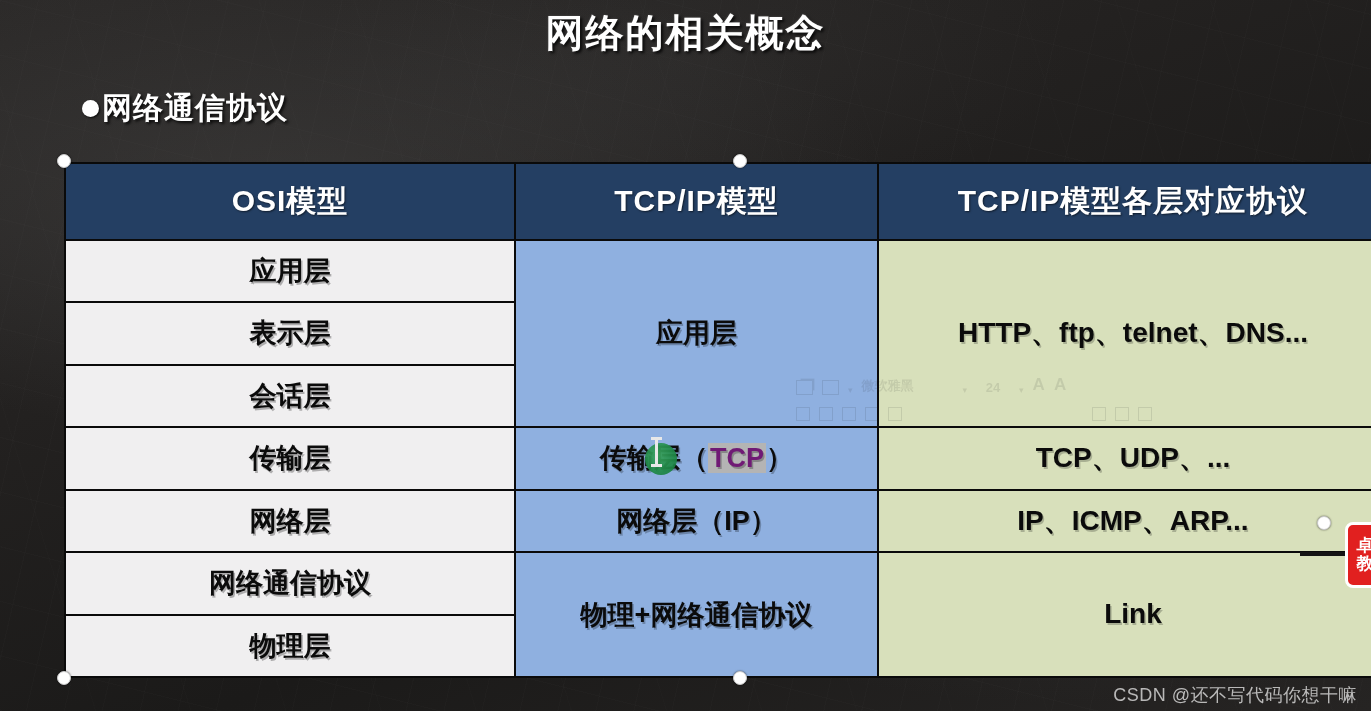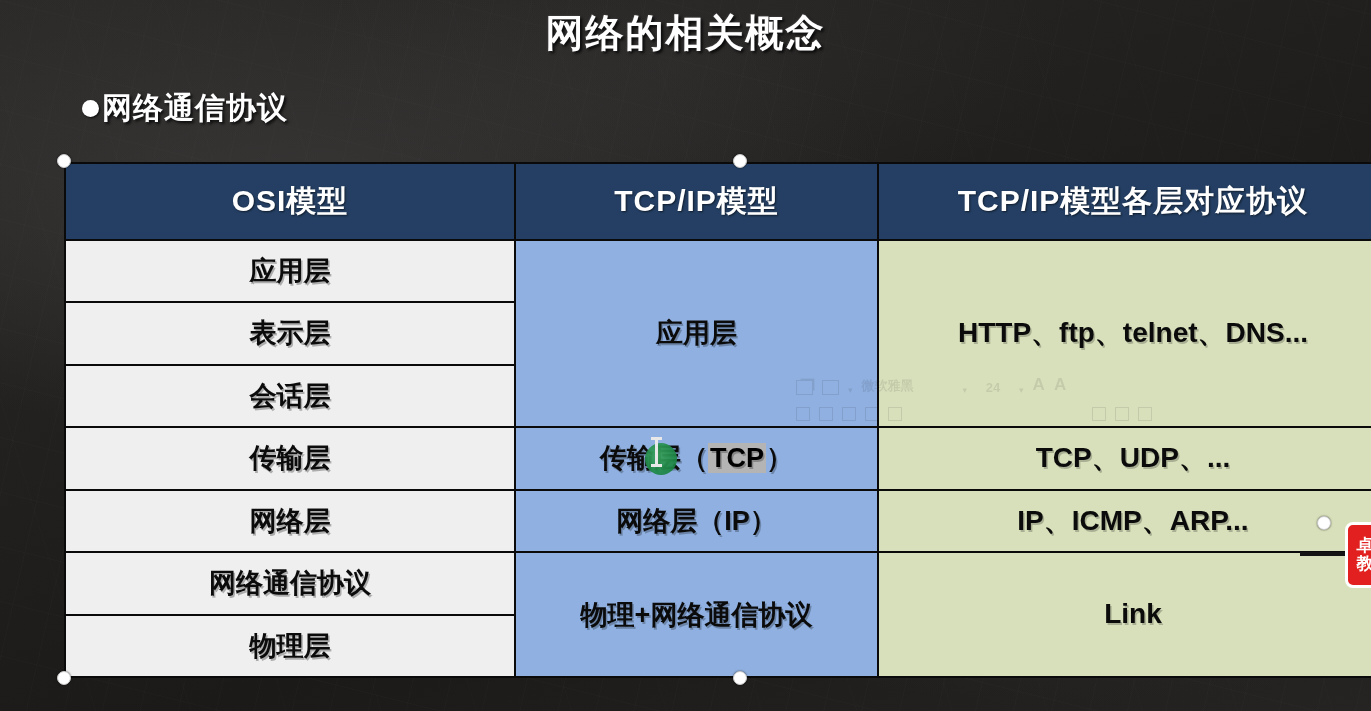--- a/index.html
+++ b/index.html
@@ -104,21 +104,21 @@
   }
   td.col-proto {
     background: #d8e0bb;
     font-size: 28px;
     text-shadow: 1.5px 1.5px 0 rgba(0,0,0,0.22);
     line-height: 1.22;
     white-space: normal;
   }
   .sel-text {
     background: #b4b4b4;
-    color: #000000;
+    color: #701a75;
     padding: 0 2px;
   }
 
   
   .click-blob {
     position: absolute;
     left: 645px; top: 443px;
     width: 32px; height: 32px;
     border-radius: 50%;
     background: radial-gradient(circle at 42% 38%, #3aa35e 0%, #1f8a47 60%, #15753a 100%);
@@ -306,14 +306,15 @@
   <div class="handle" style="left:57px;  top:671px;"></div>
   <div class="handle" style="left:733px; top:671px;"></div>
   <div class="handle" style="left:1317px;top:516px;"></div>
 
   <div id="badge-line"></div>
   <div id="red-badge">
     <span>卓</span>
     <span>教</span>
   </div>
 
+  <div class="watermark">CSDN @还不写代码你想干嘛</div>
 
 </div>
 
 </body></html>

